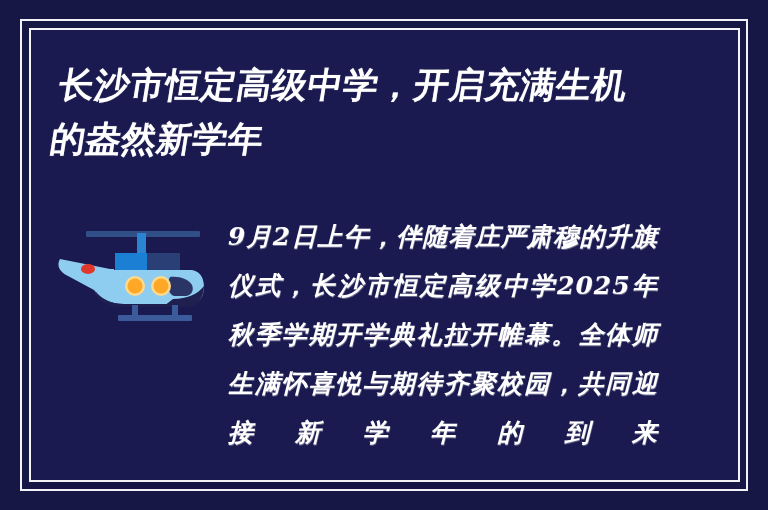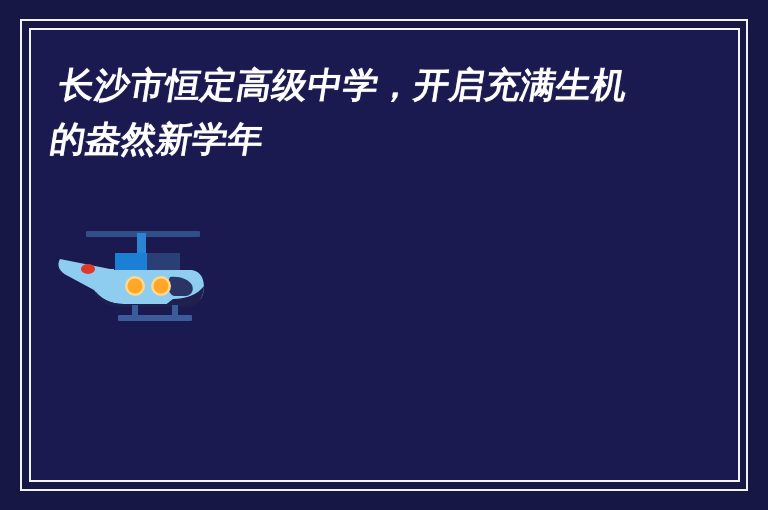--- a/index.html
+++ b/index.html
@@ -149,14 +149,15 @@
       <circle cx="109" cy="64" r="7.5" fill="#ffa726"></circle>
 
       <ellipse cx="36" cy="47" rx="7" ry="5" fill="#e0362c"></ellipse>
 
       <rect x="66" y="93" width="74" height="6" rx="1" fill="#3c5b9b"></rect>
       <rect x="80" y="83" width="6" height="11" fill="#3c5b9b"></rect>
       <rect x="120" y="83" width="6" height="11" fill="#3c5b9b"></rect>
     </svg>
   </div>
 
+  <div class="body-copy">9月2日上午，伴随着庄严肃穆的升旗仪式，长沙市恒定高级中学2025年秋季学期开学典礼拉开帷幕。全体师生满怀喜悦与期待齐聚校园，共同迎接新学年的到来</div>
 
 </div>
 
 </body></html>

